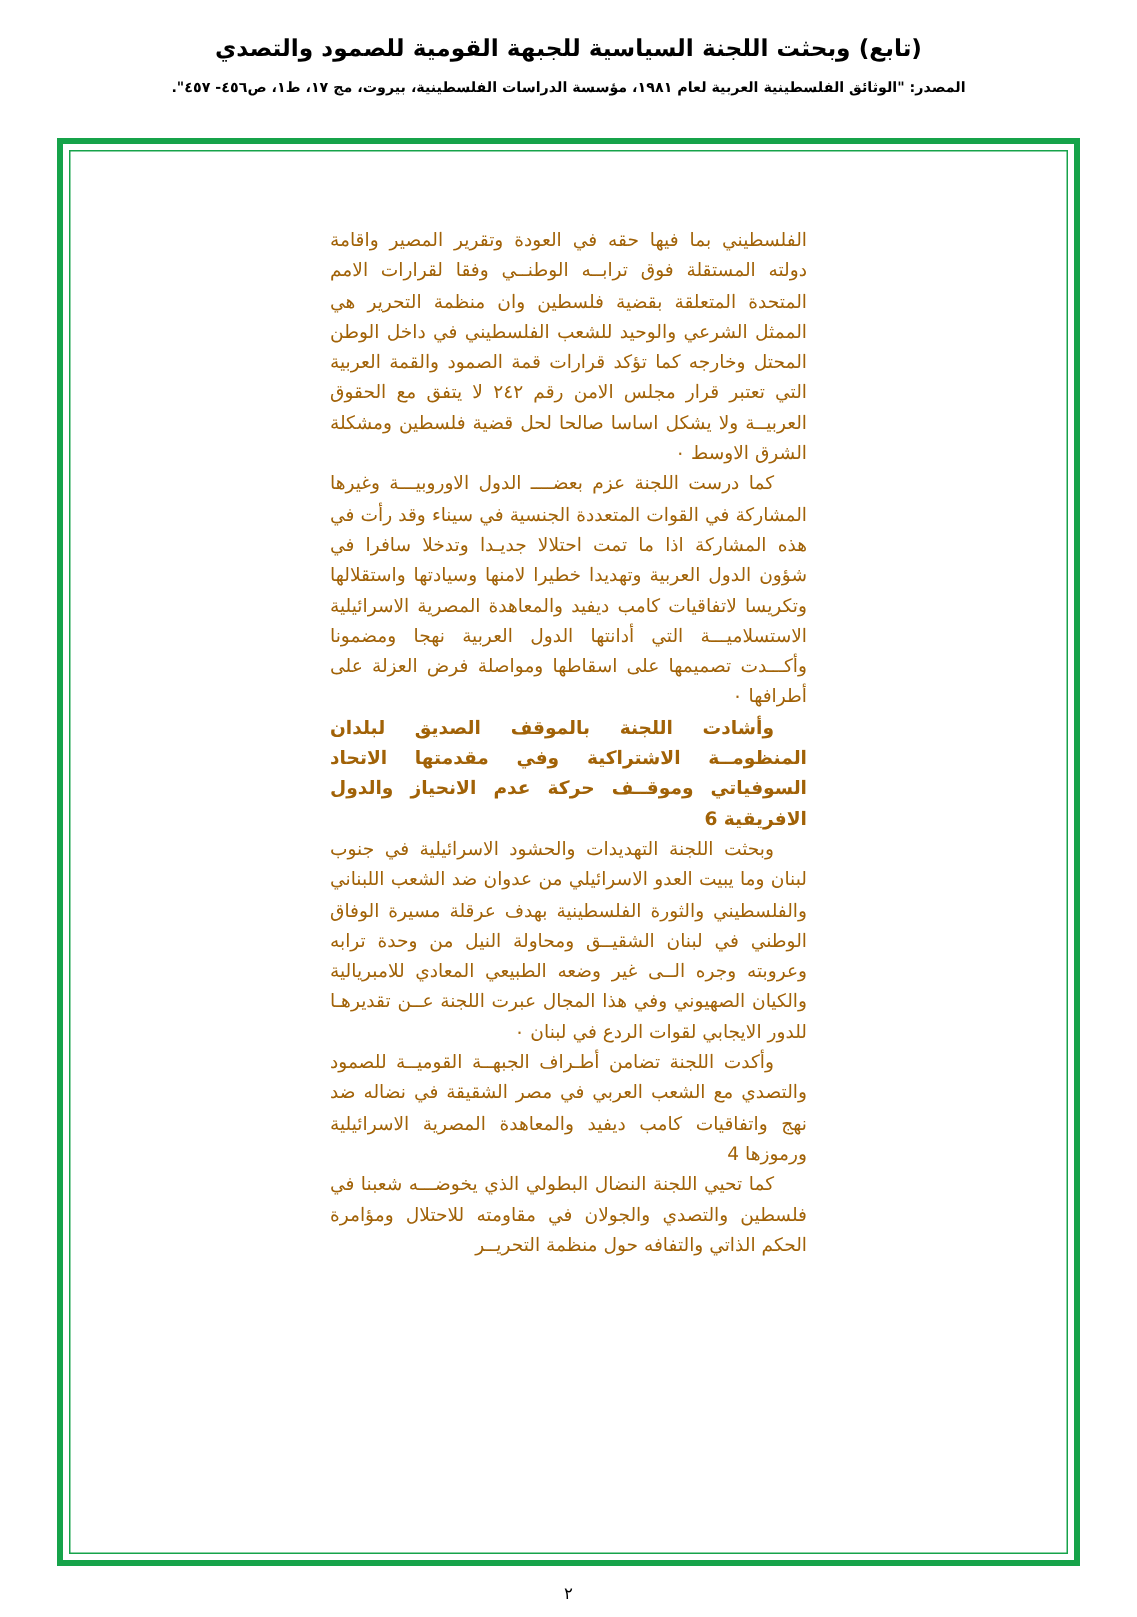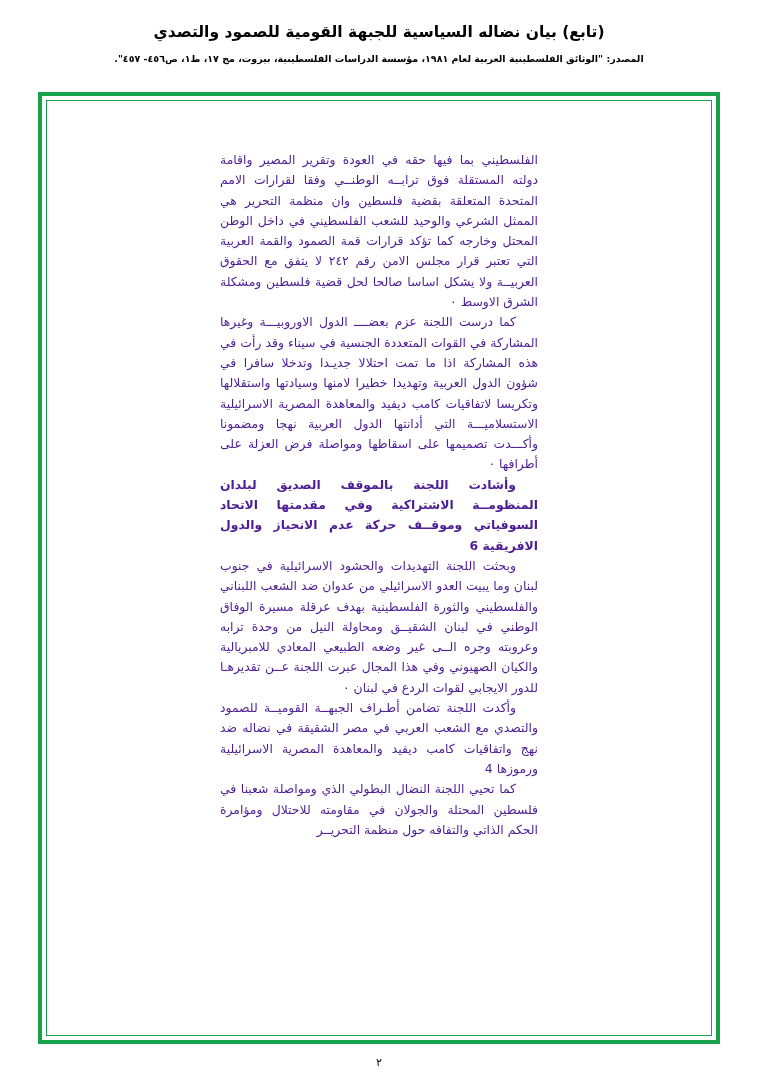--- a/index.html
+++ b/index.html
@@ -73,21 +73,21 @@
     display: flex;
     justify-content: center;
   }
   .column {
     width: 318px;
     direction: rtl;
     text-align: justify;
     text-align-last: justify;
     font-size: 12.4px;
     line-height: 20.3px;
-    color: #4c1d95;
+    color: #a16207;
   }
   .para {
     margin: 0 0 0 0;
     text-indent: 22px;
     text-align: justify;
     text-align-last: justify;
   }
   .para.no-indent {
     text-indent: 0;
   }
@@ -109,34 +109,34 @@
     color: #000000;
     direction: rtl;
   }
 </style>
 </head>
 <body>
 
 <div class="page">
 
   <div class="header">
-    <div class="doc-title">(تابع) بيان نضاله السياسية للجبهة القومية للصمود والتصدي</div>
+    <div class="doc-title">(تابع) وبحثت اللجنة السياسية للجبهة القومية للصمود والتصدي</div>
     <div class="doc-source">المصدر: "الوثائق الفلسطينية العربية لعام ١٩٨١، مؤسسة الدراسات الفلسطينية، بيروت، مج ١٧، ط١، ص٤٥٦- ٤٥٧".</div>
   </div>
 
   <div class="frame">
     <div class="frame-inner"></div>
   </div>
 
   <div class="content">
     <div class="column">
       <p class="para no-indent last-right">الفلسطيني بما فيها حقه في العودة وتقرير المصير واقامة دولته المستقلة فوق ترابــه الوطنــي وفقا لقرارات الامم المتحدة المتعلقة بقضية فلسطين وان منظمة التحرير هي الممثل الشرعي والوحيد للشعب الفلسطيني في داخل الوطن المحتل وخارجه كما تؤكد قرارات قمة الصمود والقمة العربية التي تعتبر قرار مجلس الامن رقم ٢٤٢ لا يتفق مع الحقوق العربيــة ولا يشكل اساسا صالحا لحل قضية فلسطين ومشكلة الشرق الاوسط ٠</p>
       <p class="para last-right">كما درست اللجنة عزم بعضــــ الدول الاوروبيـــة وغيرها المشاركة في القوات المتعددة الجنسية في سيناء وقد رأت في هذه المشاركة اذا ما تمت احتلالا جديـدا وتدخلا سافرا في شؤون الدول العربية وتهديدا خطيرا لامنها وسيادتها واستقلالها وتكريسا لاتفاقيات كامب ديفيد والمعاهدة المصرية الاسرائيلية الاستسلاميـــة التي أدانتها الدول العربية نهجا ومضمونا وأكـــدت تصميمها على اسقاطها ومواصلة فرض العزلة على أطرافها ٠</p>
       <p class="para bold last-right">وأشادت اللجنة بالموقف الصديق لبلدان المنظومــة الاشتراكية وفي مقدمتها الاتحاد السوفياتي وموقــف حركة عدم الانحياز والدول الافريقية 6</p>
       <p class="para last-right">وبحثت اللجنة التهديدات والحشود الاسرائيلية في جنوب لبنان وما يبيت العدو الاسرائيلي من عدوان ضد الشعب اللبناني والفلسطيني والثورة الفلسطينية بهدف عرقلة مسيرة الوفاق الوطني في لبنان الشقيــق ومحاولة النيل من وحدة ترابه وعروبته وجره الــى غير وضعه الطبيعي المعادي للامبريالية والكيان الصهيوني وفي هذا المجال عبرت اللجنة عــن تقديرهـا للدور الايجابي لقوات الردع في لبنان ٠</p>
       <p class="para last-right">وأكدت اللجنة تضامن أطـراف الجبهــة القوميــة للصمود والتصدي مع الشعب العربي في مصر الشقيقة في نضاله ضد نهج واتفاقيات كامب ديفيد والمعاهدة المصرية الاسرائيلية ورموزها 4</p>
-      <p class="para last-right">كما تحيي اللجنة النضال البطولي الذي ومواصلة شعبنا في فلسطين المحتلة والجولان في مقاومته للاحتلال ومؤامرة الحكم الذاتي والتفافه حول منظمة التحريــر</p>
+      <p class="para last-right">كما تحيي اللجنة النضال البطولي الذي يخوضـــه شعبنا في فلسطين والتصدي والجولان في مقاومته للاحتلال ومؤامرة الحكم الذاتي والتفافه حول منظمة التحريــر</p>
     </div>
   </div>
 
   <div class="footer">٢</div>
 
 </div>
 
 </body></html>

